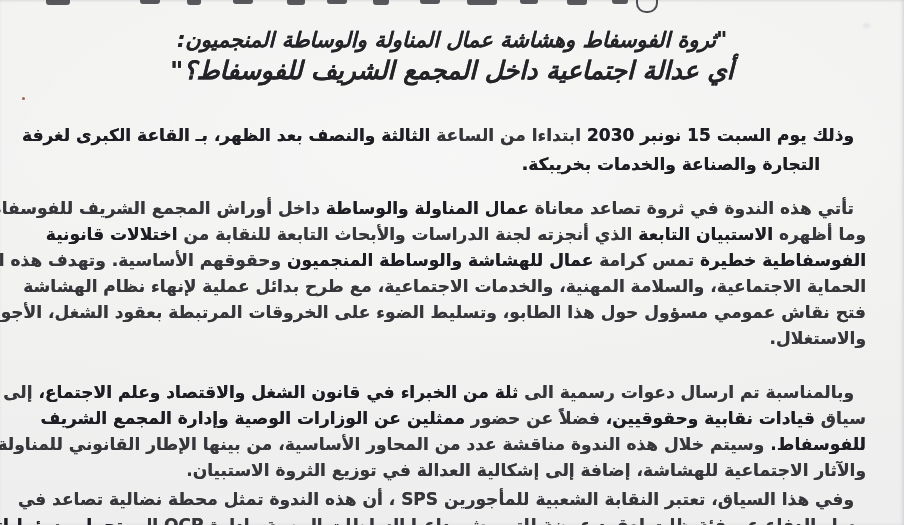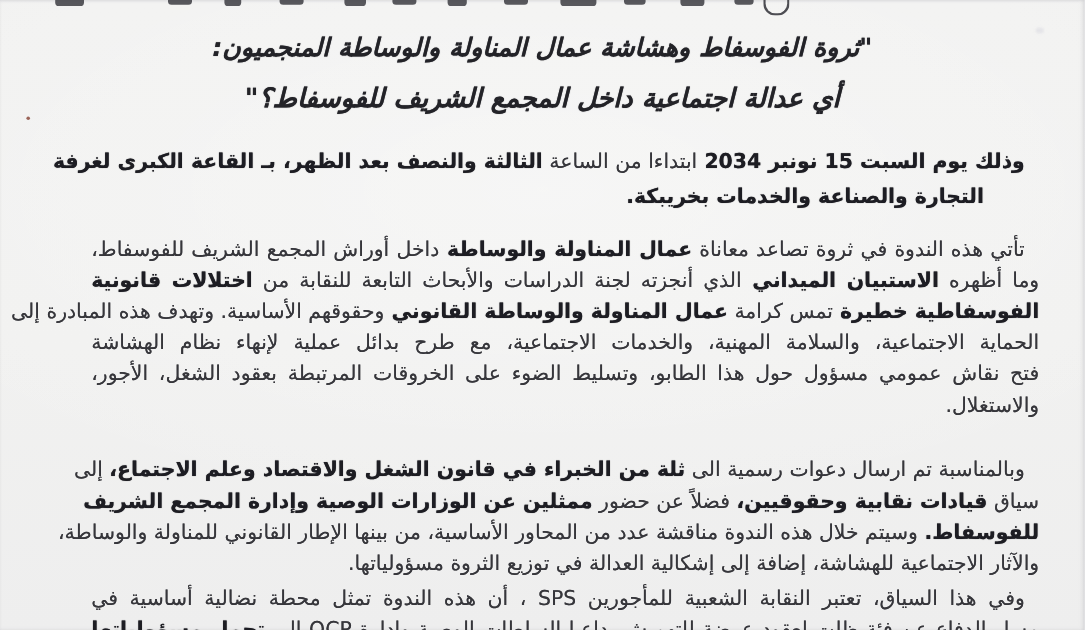--- a/index.html
+++ b/index.html
@@ -24,34 +24,34 @@
   .speck-smudge{left:863px;top:23px;width:7px;height:5px;background:#e3e3e7;opacity:.9;filter:blur(1px);}
   
   .title{
     position:absolute;left:0;top:24px;width:904px;
     direction:rtl;text-align:center;
     font-weight:bold;font-style:italic;
     color:#232328;
     text-shadow:0 0 .6px rgba(35,35,40,.85);
   }
   .title .t1{font-size:21px;line-height:32px;letter-spacing:-.3px;}
-  .title .t2{font-size:22px;line-height:30px;letter-spacing:-.3px;margin-top:12px;}
+  .title .t2{font-size:25px;line-height:30px;letter-spacing:-.3px;}
   
   .body{
     position:absolute;left:76px;right:38px;top:0;bottom:0;
     direction:rtl;
     font-size:17px;
     text-shadow:0 0 .5px rgba(54,54,59,.75);
   }
   .para{position:absolute;left:0;right:0;}
   .line{white-space:nowrap;text-align:justify;}
   .line.full{text-align-last:justify;}
   .line.end{text-align-last:right;}
   .line span.b{font-weight:bold;color:#1d1d23;text-shadow:0 0 .6px rgba(25,25,30,.9);}
-  .line span.r{font-weight:normal;}
+  .line span.r{font-weight:bold;}
   #p-event-datetime{top:121px;line-height:29px;}
   #p-context{top:195px;line-height:26px;}
   #p-invitations{top:379px;line-height:26px;}
   #p-closing{top:486px;line-height:26px;}
 </style>
 </head>
 <body>
 
 <div class="page">
 
@@ -74,36 +74,36 @@
   <span class="speck speck-red"></span>
   <span class="speck speck-smudge"></span>
 
   <div class="title">
     <div class="t1">"ثروة الفوسفاط وهشاشة عمال المناولة والوساطة المنجميون:</div>
     <div class="t2">أي عدالة اجتماعية داخل المجمع الشريف للفوسفاط؟"</div>
   </div>
 
   <div class="body">
       <div class="para" id="p-event-datetime">
-        <div class="line full" style="padding-right: 12px;"><span class="b">وذلك يوم السبت 15 نونبر 2034 </span><span class="r">ابتداءا من الساعة </span><span class="b">الثالثة والنصف بعد الظهر، بـ القاعة الكبرى لغرفة</span></div>
+        <div class="line full" style="padding-right: 12px;"><span class="b">وذلك يوم السبت 15 نونبر 2030 </span><span class="r">ابتداءا من الساعة </span><span class="b">الثالثة والنصف بعد الظهر، بـ القاعة الكبرى لغرفة</span></div>
         <div class="line end" style="padding-right: 46px;"><span class="b">التجارة والصناعة والخدمات بخريبكة.</span></div>
       </div>
       <div class="para" id="p-context">
         <div class="line full" style="padding-right: 12px;"><span class="r">تأتي هذه الندوة في ثروة تصاعد معاناة </span><span class="b">عمال المناولة والوساطة </span><span class="r">داخل أوراش المجمع الشريف للفوسفاط،</span></div>
-        <div class="line full"><span class="r">وما أظهره </span><span class="b">الاستبيان الميداني </span><span class="r">الذي أنجزته لجنة الدراسات والأبحاث التابعة للنقابة من </span><span class="b">اختلالات قانونية</span></div>
-        <div class="line full"><span class="b">الفوسفاطية خطيرة </span><span class="r">تمس كرامة </span><span class="b">عمال المناولة والوساطة القانوني </span><span class="r">وحقوقهم الأساسية. وتهدف هذه المبادرة إلى</span></div>
+        <div class="line full"><span class="r">وما أظهره </span><span class="b">الاستبيان التابعة </span><span class="r">الذي أنجزته لجنة الدراسات والأبحاث التابعة للنقابة من </span><span class="b">اختلالات قانونية</span></div>
+        <div class="line full"><span class="b">الفوسفاطية خطيرة </span><span class="r">تمس كرامة </span><span class="b">عمال للهشاشة والوساطة المنجميون </span><span class="r">وحقوقهم الأساسية. وتهدف هذه المبادرة إلى</span></div>
         <div class="line full"><span class="r">الحماية الاجتماعية، والسلامة المهنية، والخدمات الاجتماعية، مع طرح بدائل عملية لإنهاء نظام الهشاشة</span></div>
         <div class="line full"><span class="r">فتح نقاش عمومي مسؤول حول هذا الطابو، وتسليط الضوء على الخروقات المرتبطة بعقود الشغل، الأجور،</span></div>
         <div class="line end"><span class="r">والاستغلال.</span></div>
       </div>
       <div class="para" id="p-invitations">
         <div class="line full" style="padding-right: 12px;"><span class="r">وبالمناسبة تم ارسال دعوات رسمية الى </span><span class="b">ثلة من الخبراء في قانون الشغل والاقتصاد وعلم الاجتماع،</span><span class="r"> إلى</span></div>
         <div class="line full"><span class="r">سياق </span><span class="b">قيادات نقابية وحقوقيين،</span><span class="r"> فضلاً عن حضور </span><span class="b">ممثلين عن الوزارات الوصية وإدارة المجمع الشريف</span></div>
         <div class="line full"><span class="b">للفوسفاط.</span><span class="r"> وسيتم خلال هذه الندوة مناقشة عدد من المحاور الأساسية، من بينها الإطار القانوني للمناولة والوساطة،</span></div>
-        <div class="line end"><span class="r">والآثار الاجتماعية للهشاشة، إضافة إلى إشكالية العدالة في توزيع الثروة مسؤولياتها.</span></div>
+        <div class="line end"><span class="r">والآثار الاجتماعية للهشاشة، إضافة إلى إشكالية العدالة في توزيع الثروة الاستبيان.</span></div>
       </div>
       <div class="para" id="p-closing">
-        <div class="line full" style="padding-right: 12px;"><span class="r">وفي هذا السياق، تعتبر النقابة الشعبية للمأجورين SPS ، أن هذه الندوة تمثل محطة نضالية أساسية في</span></div>
+        <div class="line full" style="padding-right: 12px;"><span class="r">وفي هذا السياق، تعتبر النقابة الشعبية للمأجورين SPS ، أن هذه الندوة تمثل محطة نضالية تصاعد في</span></div>
         <div class="line full"><span class="r">مسار الدفاع عن فئة ظلت لعقود عرضة للتهميش، داعيا السلطات الوصية وإدارة OCP الى </span><span class="b">تحمل مسؤولياتها</span></div>
       </div>
     </div>
 
 </div>
 
 </body></html>

